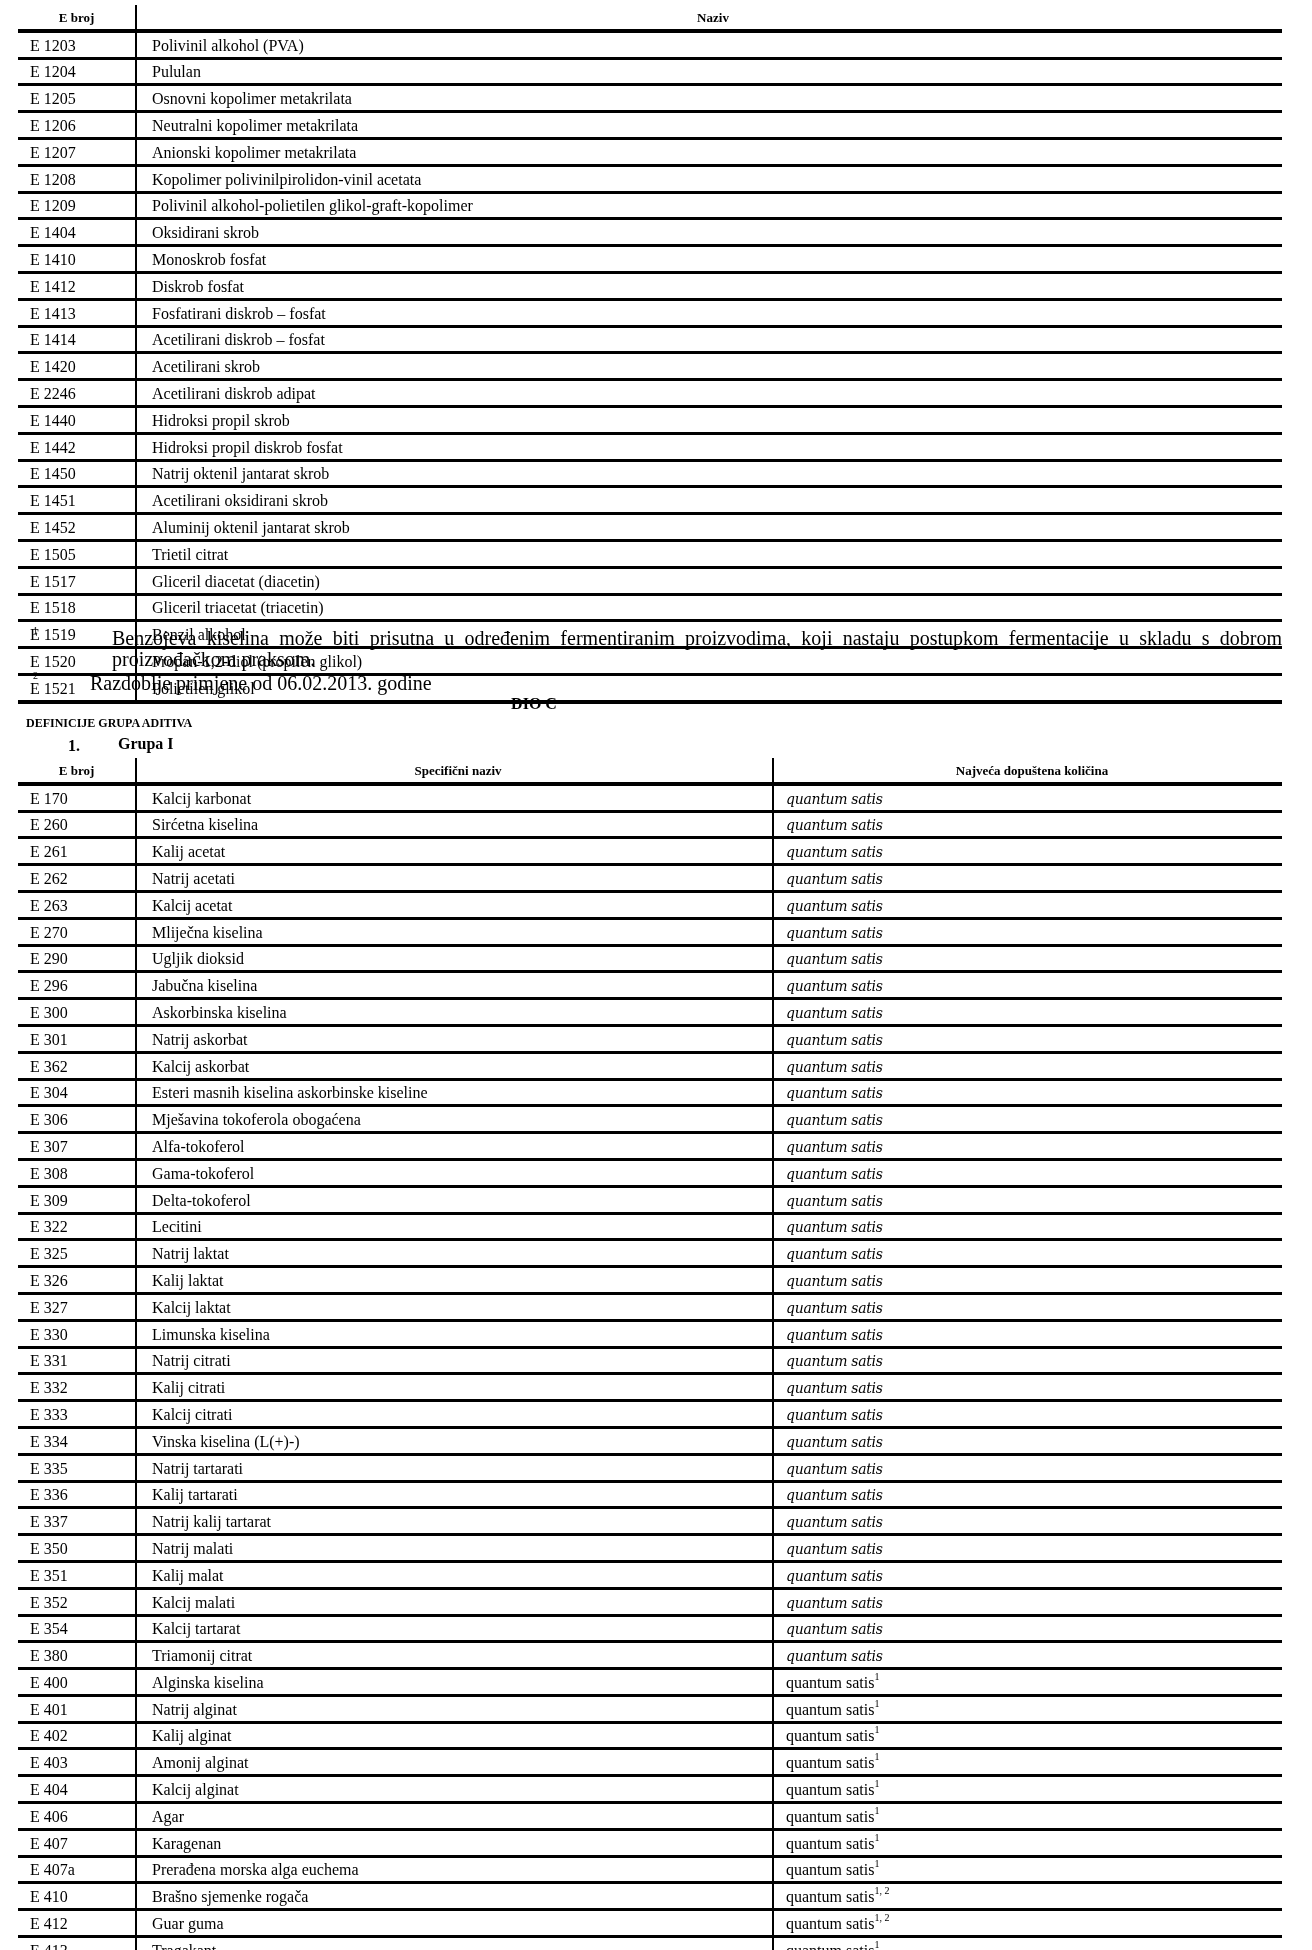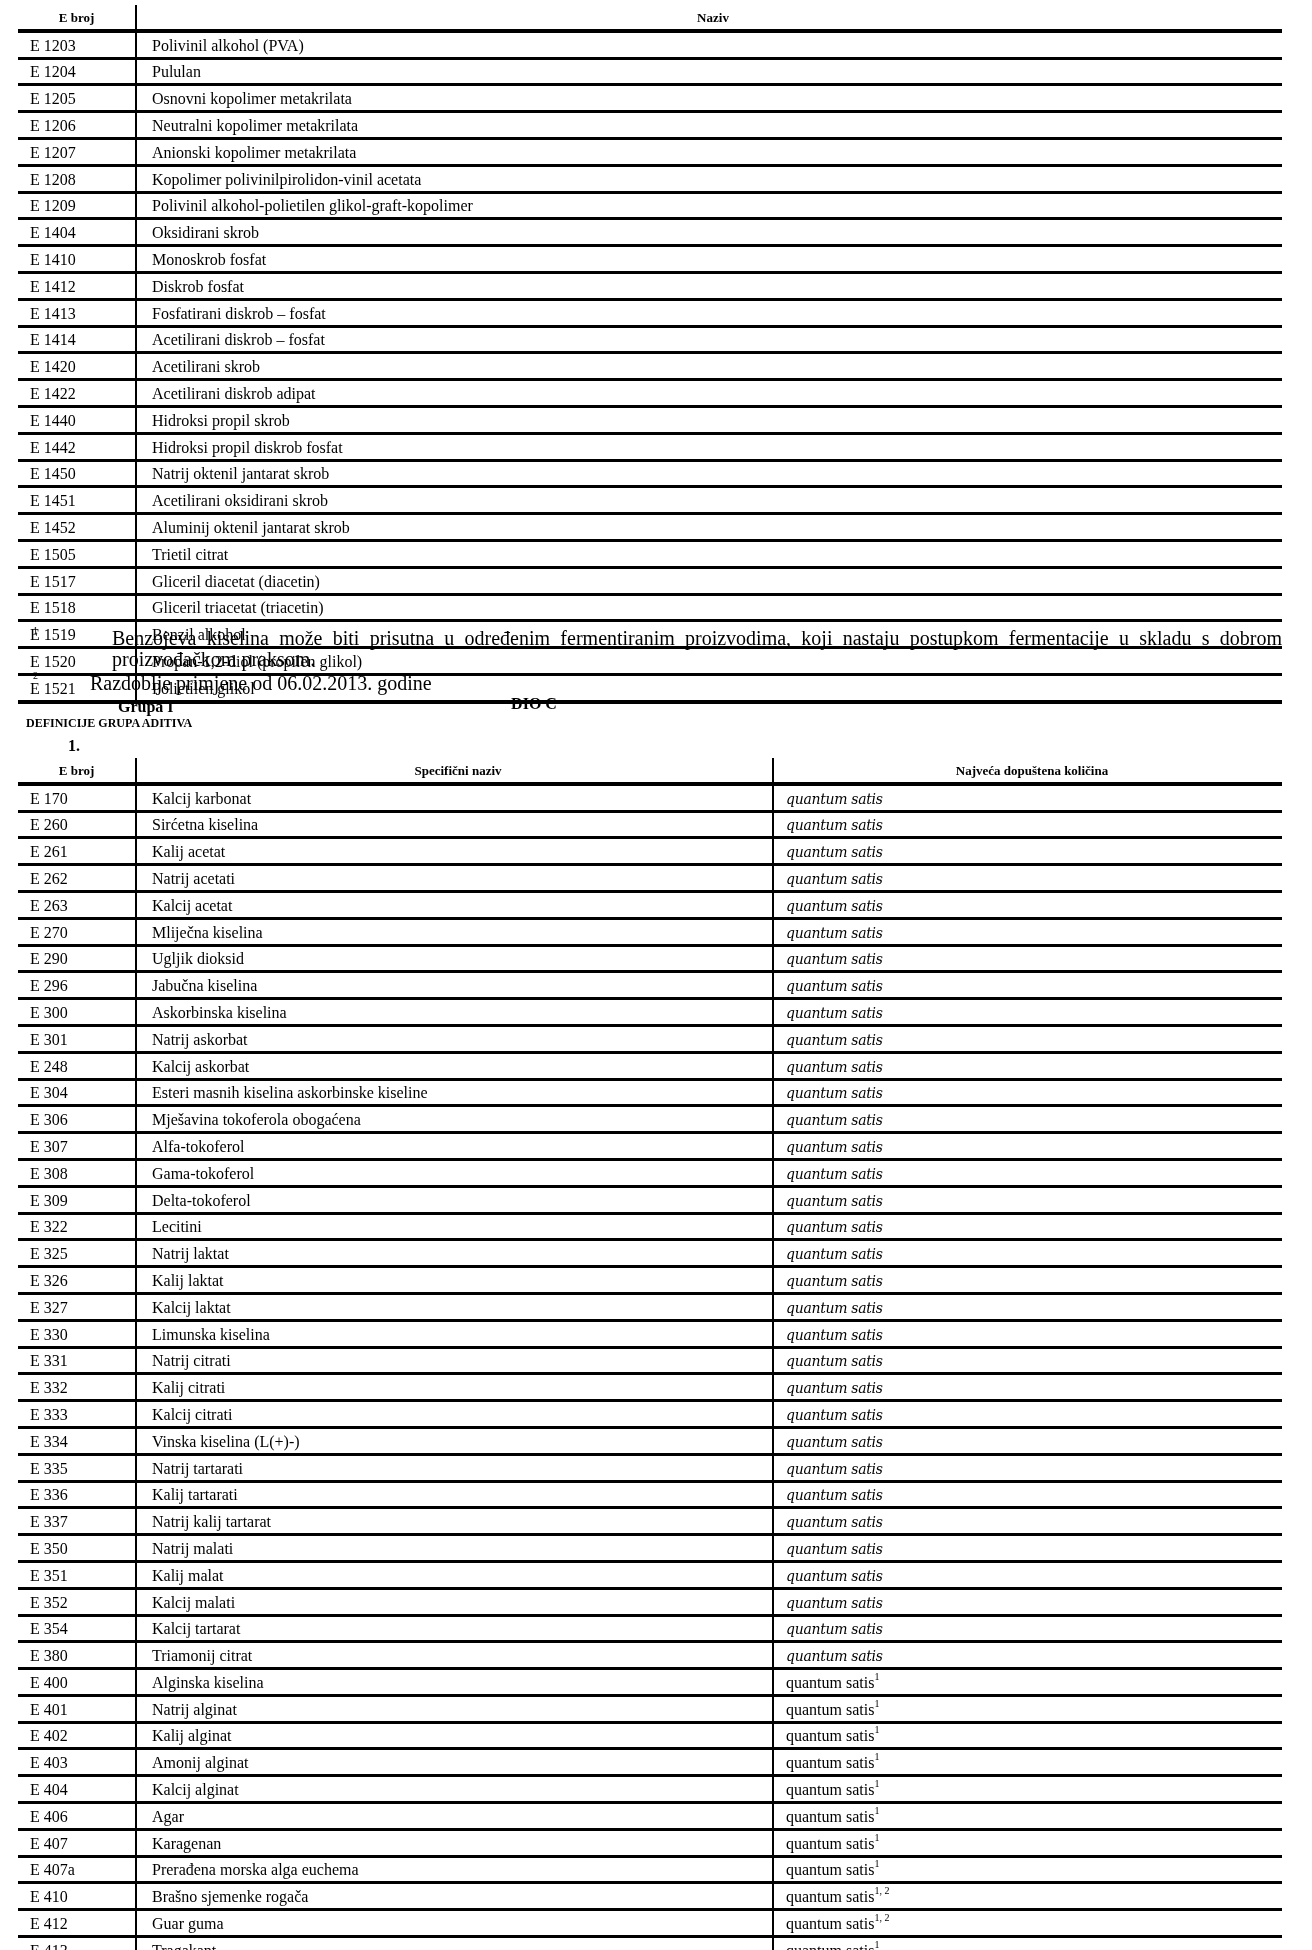--- a/index.html
+++ b/index.html
@@ -26,21 +26,21 @@
   sup { font-size: 10px; line-height: 0; vertical-align: 8px; }
   .fn { position: absolute; font-size: 20px; line-height: 21px; }
   .fn-num { position: absolute; font-size: 10px; }
   #fn1-num { left: 33px; top: 625px; }
   #fn1 { left: 112px; top: 628px; width: 1170px; text-align: justify; text-align-last: left; }
   #fn2-num { left: 33px; top: 670px; }
   #fn2 { left: 90px; top: 673px; }
   #dio { position: absolute; left: 0; width: 1068px; text-align: center; top: 695px; font-weight: bold; font-size: 16px; }
   #defs { position: absolute; left: 26px; top: 716px; font-weight: bold; font-size: 12px; }
   #grp-num { position: absolute; left: 68px; top: 737px; font-weight: bold; }
-  #grp { position: absolute; left: 118px; top: 698px; font-weight: bold; }
+  #grp { position: absolute; left: 118px; top: 735px; font-weight: bold; }
 </style>
 </head>
 <body>
 
 <table class="tbl" id="t1">
   <thead>
     <tr>
       <th class="c1">E broj</th>
       <th class="c2">Naziv</th>
     </tr>
@@ -92,21 +92,21 @@
       </tr>
       <tr>
         <td class="c1">E 1414</td>
         <td class="c2">Acetilirani diskrob – fosfat</td>
       </tr>
       <tr>
         <td class="c1">E 1420</td>
         <td class="c2">Acetilirani skrob</td>
       </tr>
       <tr>
-        <td class="c1">E 1422</td>
+        <td class="c1">E 2246</td>
         <td class="c2">Acetilirani diskrob adipat</td>
       </tr>
       <tr>
         <td class="c1">E 1440</td>
         <td class="c2">Hidroksi propil skrob</td>
       </tr>
       <tr>
         <td class="c1">E 1442</td>
         <td class="c2">Hidroksi propil diskrob fosfat</td>
       </tr>
@@ -212,21 +212,21 @@
         <td class="c1">E 300</td>
         <td class="c2">Askorbinska kiselina</td>
         <td class="c3"><span class="qs-italic">quantum satis</span><sup></sup></td>
       </tr>
       <tr>
         <td class="c1">E 301</td>
         <td class="c2">Natrij askorbat</td>
         <td class="c3"><span class="qs-italic">quantum satis</span><sup></sup></td>
       </tr>
       <tr>
-        <td class="c1">E 248</td>
+        <td class="c1">E 362</td>
         <td class="c2">Kalcij askorbat</td>
         <td class="c3"><span class="qs-italic">quantum satis</span><sup></sup></td>
       </tr>
       <tr>
         <td class="c1">E 304</td>
         <td class="c2">Esteri masnih kiselina askorbinske kiseline</td>
         <td class="c3"><span class="qs-italic">quantum satis</span><sup></sup></td>
       </tr>
       <tr>
         <td class="c1">E 306</td>

